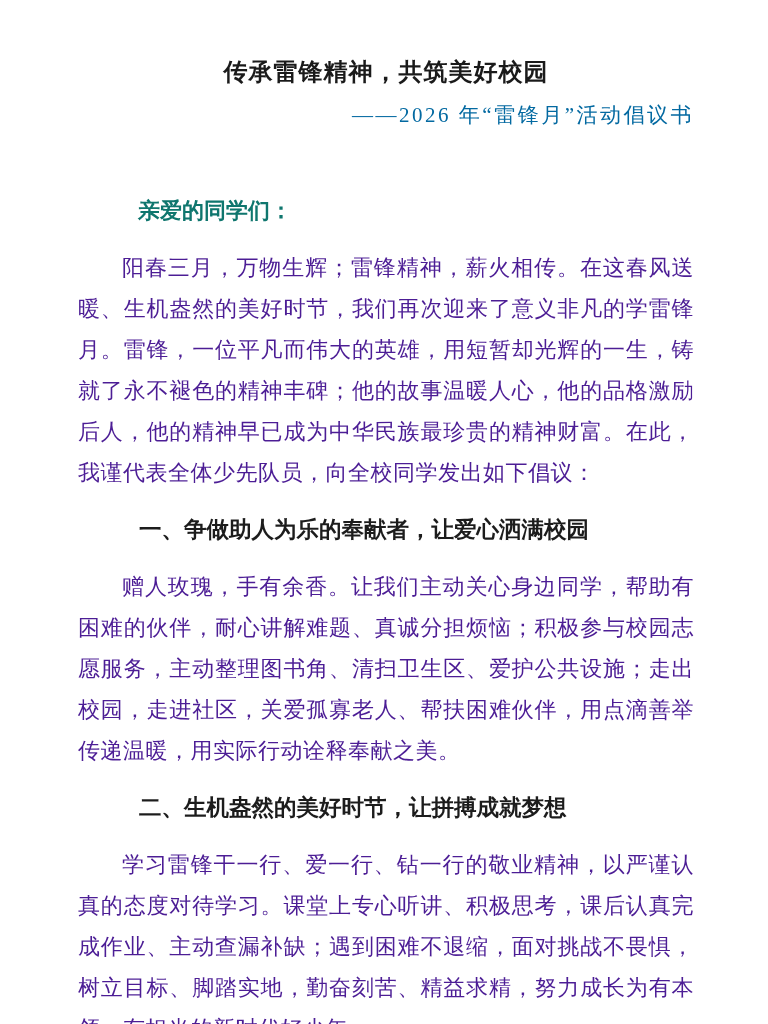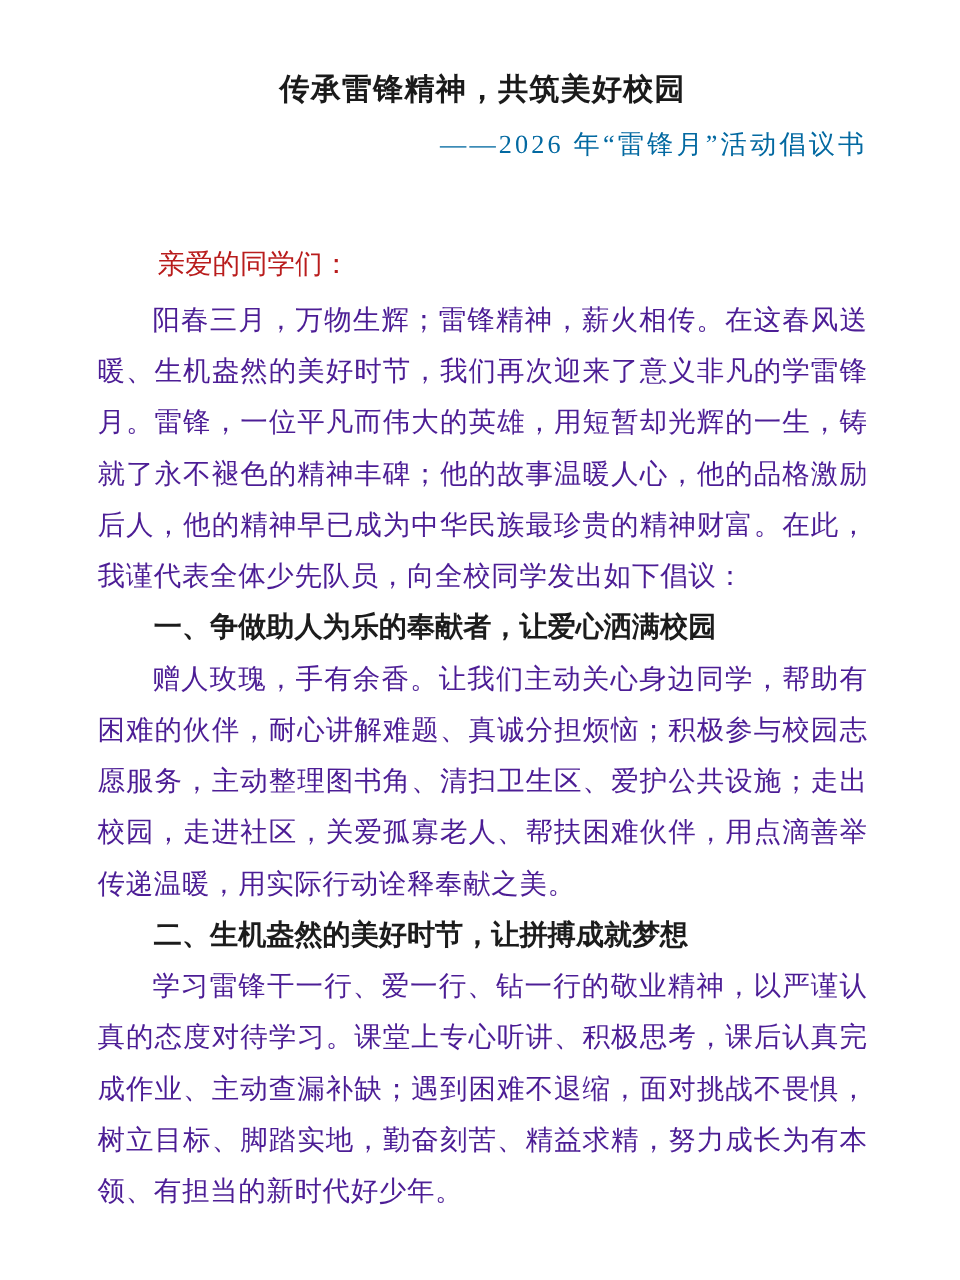--- a/index.html
+++ b/index.html
@@ -37,40 +37,40 @@
     font-size: 21px;
     line-height: 30px;
     letter-spacing: 2.5px;
     text-align: right;
     color: #0369a1;
   }
   .doc-body {
     margin-top: 60px;
   }
   .salutation {
-    margin: 4px;
+    margin: 16px;
     font-family: "Liberation Sans", sans-serif;
-    font-weight: normal;
+    font-weight: bold;
     font-size: 22px;
     line-height: 41px;
     text-indent: 2em;
-    color: #b91c1c;
+    color: #0f766e;
   }
   .para {
     margin: 0;
     font-size: 22px;
     line-height: 41px;
     letter-spacing: 0.5px;
     text-indent: 2em;
     text-align: justify;
     text-justify: inter-ideograph;
     color: #4c1d95;
   }
   .section-heading {
-    margin: 0;
+    margin: 16px;
     font-family: "Liberation Sans", sans-serif;
     font-weight: bold;
     font-size: 22.5px;
     line-height: 41px;
     text-indent: 2em;
     text-align: left;
     color: #1c1c1c;
   }
 </style>
 </head>

